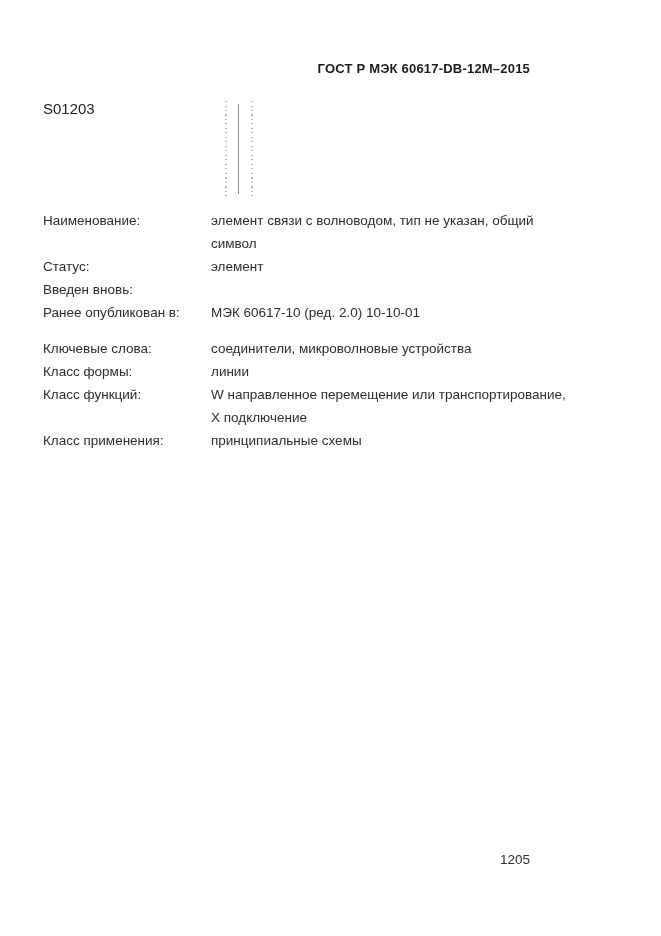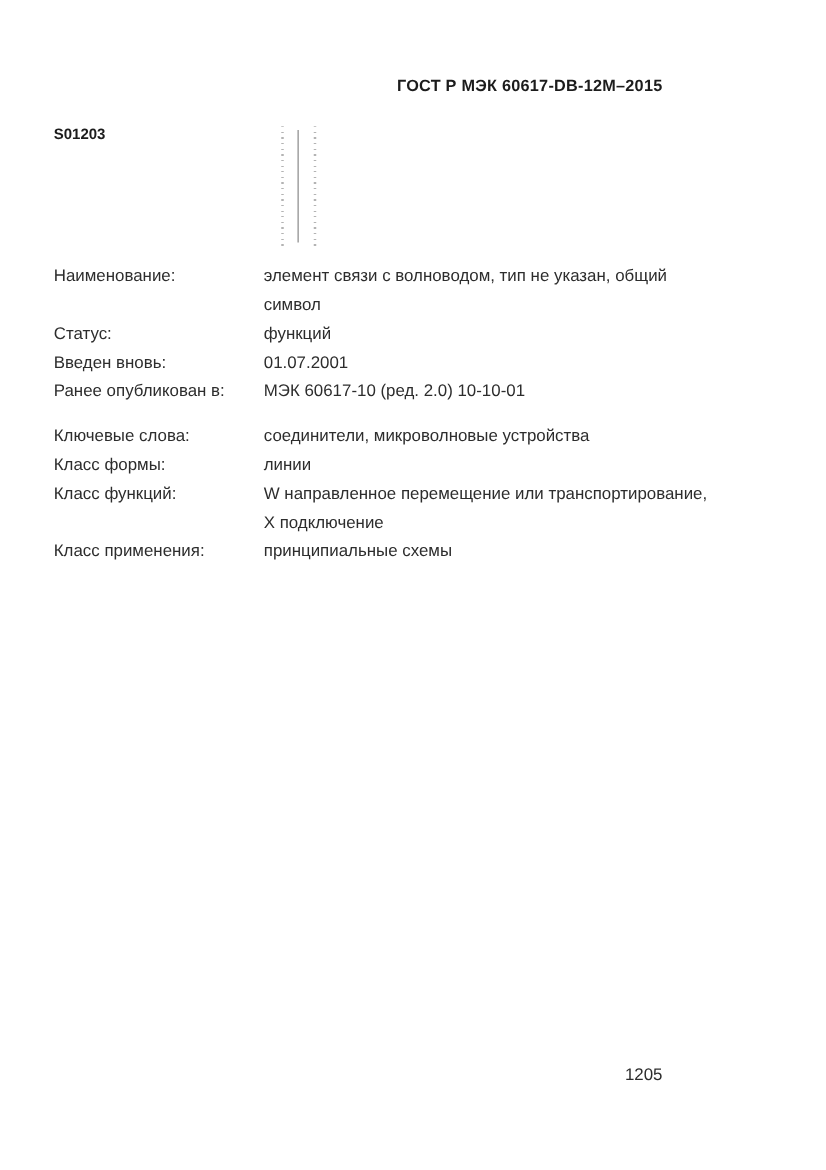--- a/index.html
+++ b/index.html
@@ -18,22 +18,22 @@
     position: absolute;
     top: 61px; right: 78px;
     font-size: 13px;
     font-weight: bold;
     color: #1c1c1c;
     letter-spacing: 0.2px;
   }
   .symbol-id {
     position: absolute;
     top: 100px; left: 43px;
-    font-size: 12px;
-    font-weight: bold;
+    font-size: 15px;
+    font-weight: normal;
     color: #1c1c1c;
   }
   .diagram {
     position: absolute;
     left: 225px; top: 101px;
     width: 28px; height: 97px;
   }
   .dash-line {
     position: absolute;
     top: 0; bottom: 0;
@@ -99,26 +99,25 @@
   <div class="fields">
 
     <div class="row">
       <div class="label">Наименование:</div>
       <div class="value">элемент связи с волноводом, тип не указан, общий
 символ</div>
     </div>
 
     <div class="row">
       <div class="label">Статус:</div>
-      <div class="value">функций</div>
+      <div class="value">элемент</div>
     </div>
 
     <div class="row">
       <div class="label">Введен вновь:</div>
-      <div class="value">01.07.2001</div>
     </div>
 
     <div class="row">
       <div class="label">Ранее опубликован в:</div>
       <div class="value">МЭК 60617-10 (ред. 2.0) 10-10-01</div>
     </div>
 
     <div class="group-spacer"></div>
 
     <div class="row">

